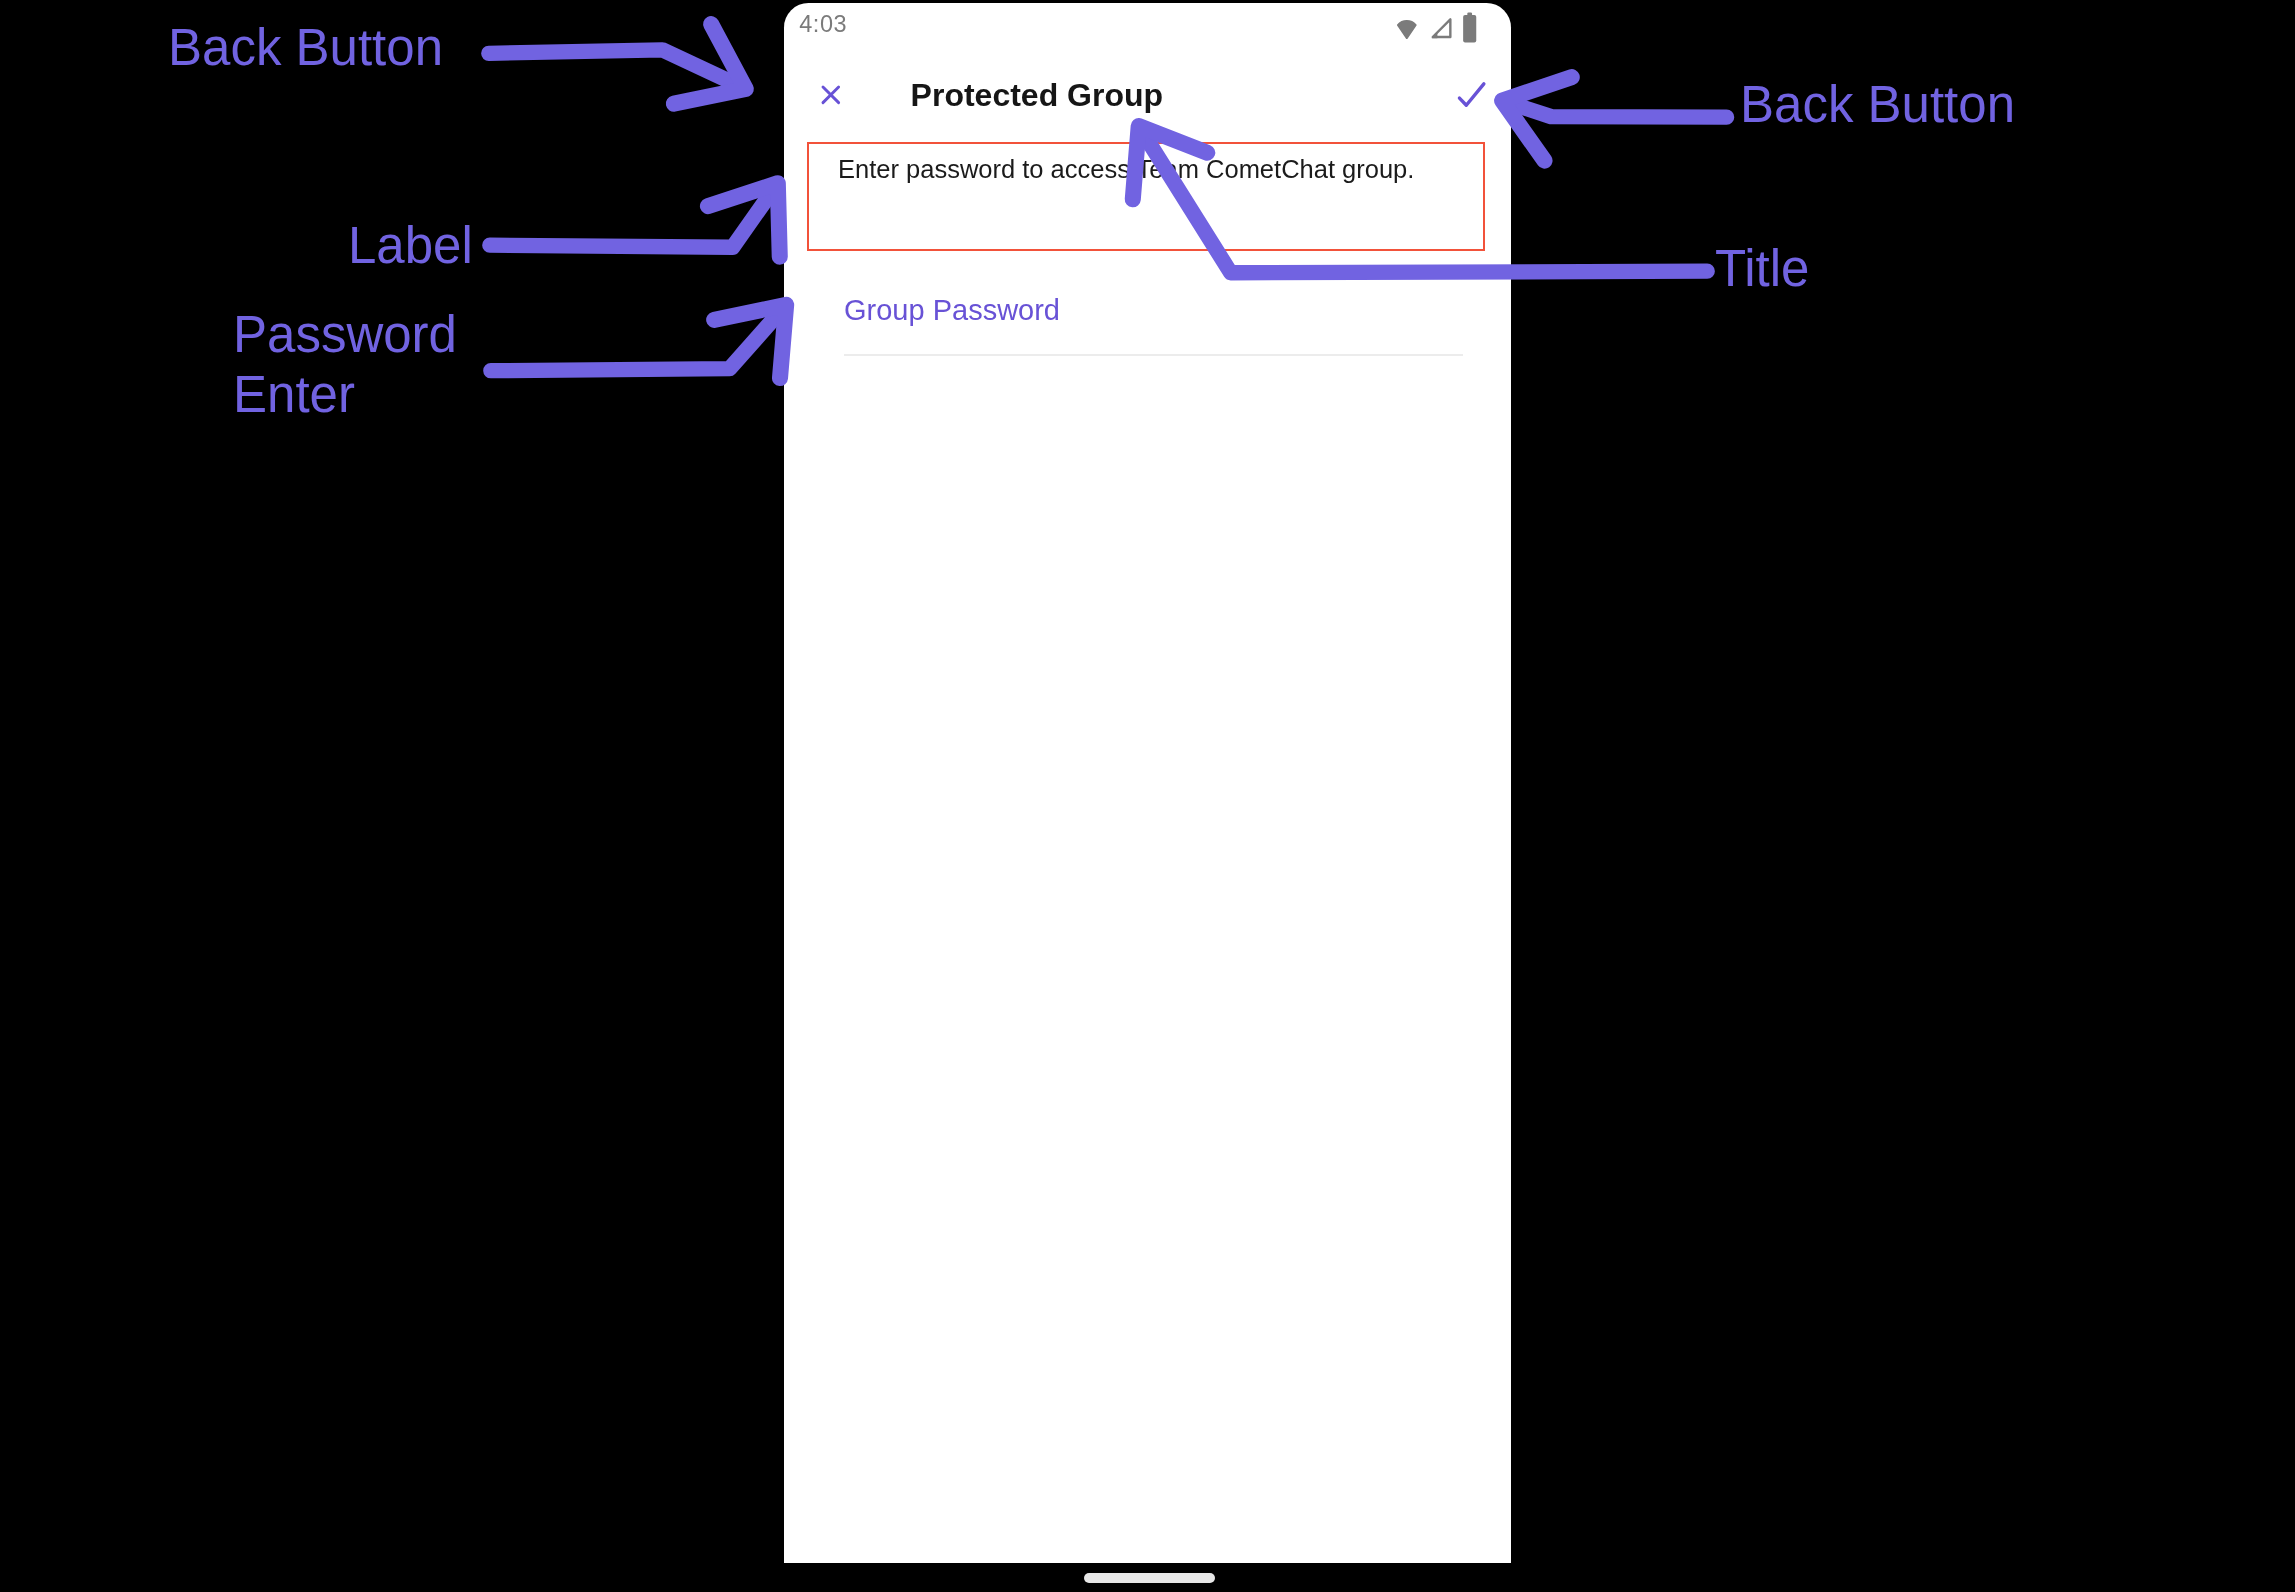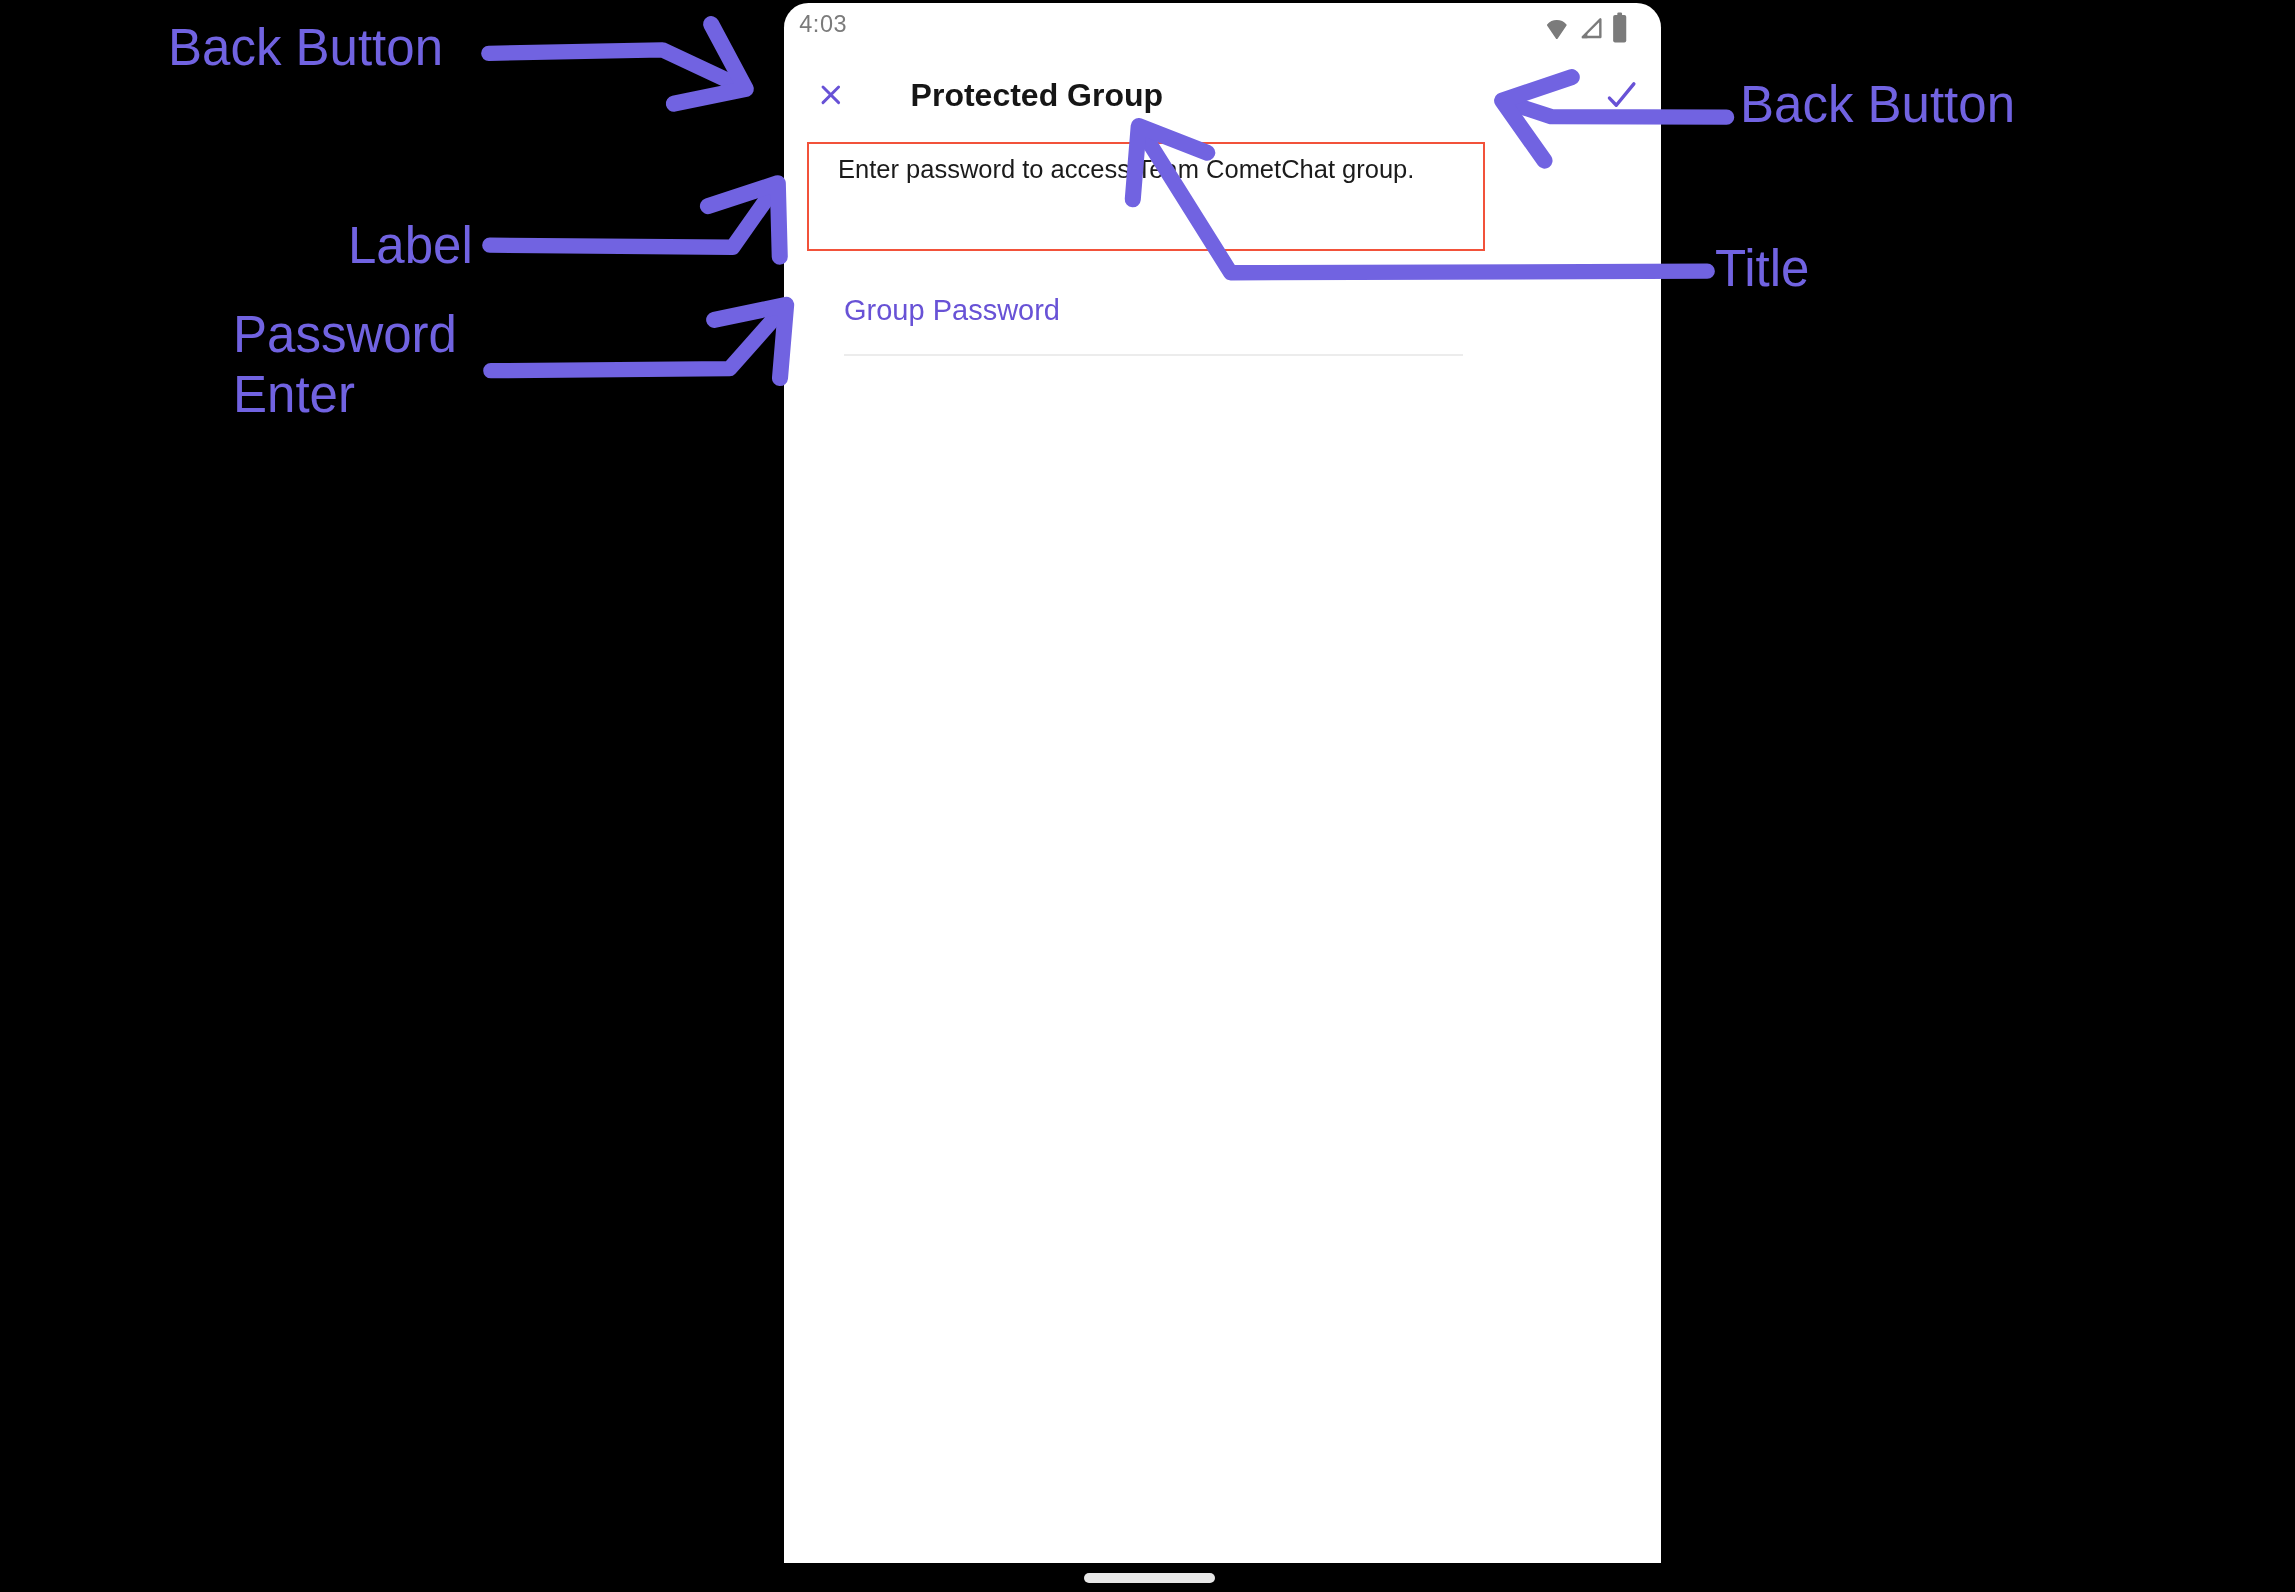--- a/index.html
+++ b/index.html
@@ -1,20 +1,20 @@
 <!DOCTYPE html>
 <html style="font-size:8.2px"><head>
 <meta charset="utf-8">
 <style>
   html,body{margin:0;padding:0;background:#000;}
   #canvas{position:relative;width:2295px;height:1593px;background:#000;overflow:hidden;
           font-family:"Liberation Sans",sans-serif;}
 
   
-  #phone{position:absolute;left:784px;top:3.1px;width:877px;height:1560px;
+  #phone{position:absolute;left:784px;top:3.1px;width:727px;height:1560px;
          background:#fff;border-radius:24.5px 24.5px 0 0;overflow:hidden;}
 
   .statusbar{position:absolute;left:0;top:0;width:100%;height:45px;}
   .time{position:absolute;left:15.3px;top:8.2px;font-size:23.5px;color:#7b7b7b;letter-spacing:0.5px;}
   .sicons{position:absolute;right:33px;top:9.2px;display:flex;align-items:center;gap:6.1px;}
 
   .toolbar{position:absolute;left:0;top:50px;width:100%;height:84px;
            display:flex;align-items:center;box-sizing:border-box;padding:0 20.4px 0 33px;}
   .close-btn{width:27.6px;height:27.6px;flex:0 0 auto;cursor:pointer;background:none;border:none;padding:0;}
   .screen-title{margin-left:66px;font-size:32px;font-weight:700;color:#161616;white-space:nowrap;}

